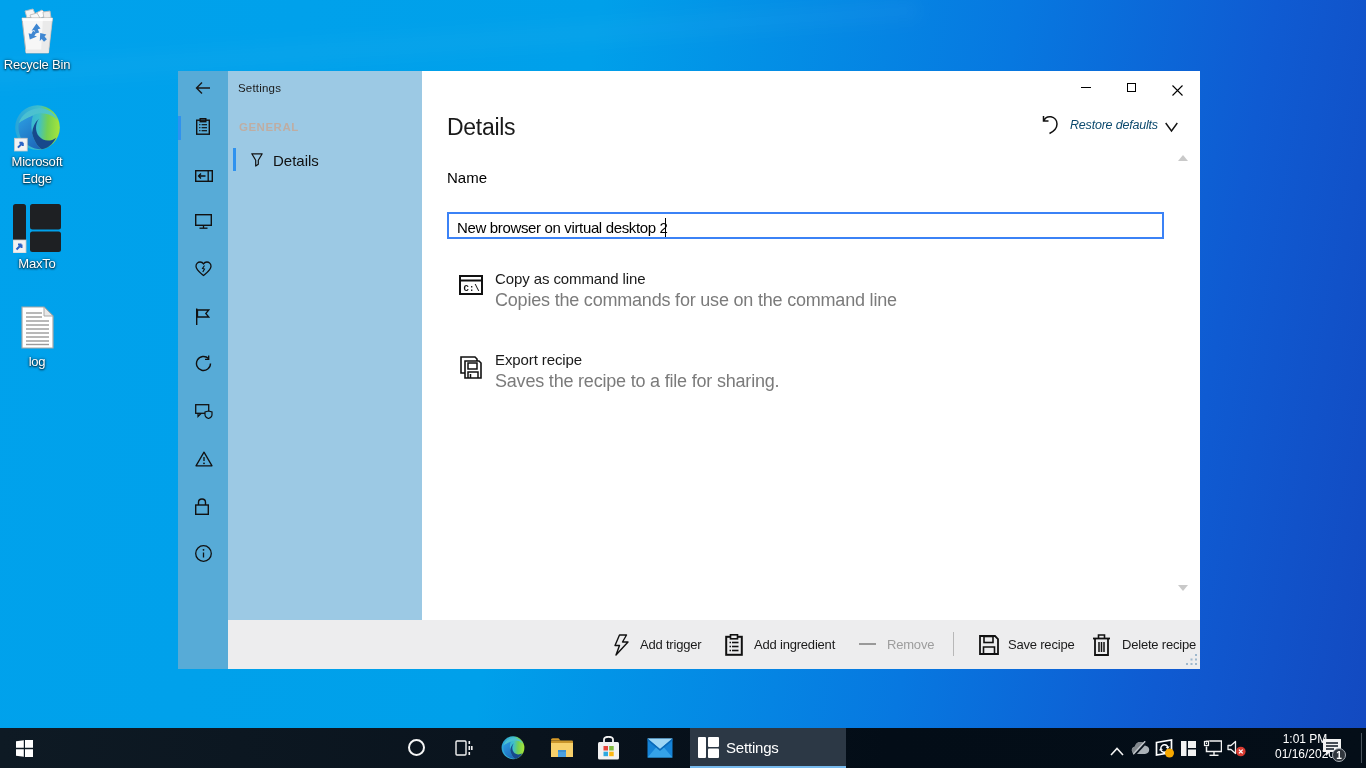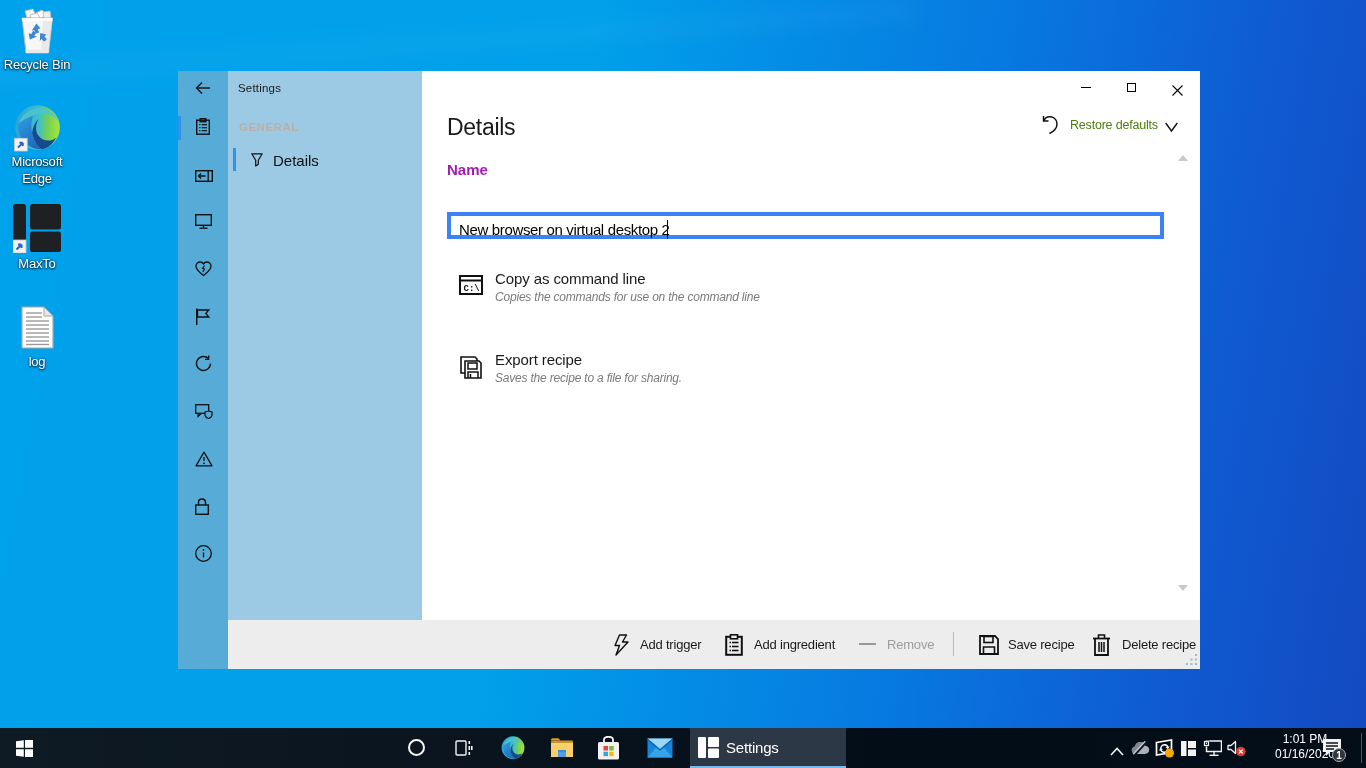--- a/index.html
+++ b/index.html
@@ -20,28 +20,28 @@
 #botbar { position:absolute; left:50px; top:549px; width:972px; height:49px; background:#ededee; }
 .railico { position:absolute; left:17px; }
 #accent1 { position:absolute; left:0; top:45px; width:3px; height:24px; background:#2f92ef; }
 .navtitle { position:absolute; left:10px; top:11px; font-size:11.5px; color:#1b1b1b; letter-spacing:0.2px; }
 .general { position:absolute; left:11px; top:50px; font-size:11.5px; font-weight:bold; color:#c5a998; letter-spacing:0.5px; opacity:0.85; }
 #navsel { position:absolute; left:5px; top:77px; width:3px; height:23px; background:#2f92ef; }
 .navitem { position:absolute; left:45px; top:81px; font-size:15px; color:#111; }
 
 #content { position:absolute; left:244px; top:0; width:778px; height:549px; background:#fff; }
 h1.details { position:absolute; left:25px; top:43px; font-size:23px; font-weight:normal; color:#1a1a1a; letter-spacing:-0.3px; }
-.name { position:absolute; left:25px; top:90px; font-size:15px; font-weight:bold; color:#a21caf; }
+.name { position:absolute; left:25px; top:98px; font-size:15px; font-weight:normal; color:#000000; }
 .namedesc { position:absolute; left:25px; top:108px; white-space:nowrap; font-size:15px; color:#1b1b1b; letter-spacing:-0.15px; }
-#inputbox { position:absolute; left:25px; top:141px; width:717px; height:27px; border:4px solid #3b82f6; background:#fff; }
+#inputbox { position:absolute; left:25px; top:141px; width:717px; height:27px; border:2px solid #3b82f6; background:#fff; }
 #inputbox span { position:absolute; left:8px; top:5px; font-size:15px; color:#000; letter-spacing:-0.35px; }
 #caret { position:absolute; top:4px; width:1px; height:19px; background:#000; }
 .itemtitle { position:absolute; white-space:nowrap; font-size:15px; color:#1a1a1a; letter-spacing:-0.1px; }
-.itemsub { position:absolute; white-space:nowrap; font-size:12px; color:#7b7b7b; letter-spacing:-0.2px;font-style:italic; }
-.restoretxt { position:absolute; left:648px; top:47px; white-space:nowrap; font-size:12.5px; color:#4d7c0f; letter-spacing:-0.2px; }
+.itemsub { position:absolute; white-space:nowrap; font-size:18px; color:#7b7b7b; letter-spacing:-0.2px; }
+.restoretxt { position:absolute; left:648px; top:47px; white-space:nowrap; font-size:12.5px; color:#0c4a6e; letter-spacing:-0.2px;font-style:italic; }
 
 .bartxt { position:absolute; top:17px; white-space:nowrap; font-size:13px; color:#1b1b1b; letter-spacing:-0.2px; }
 .bartxt.dis { color:#9d9d9d; }
 
 #taskbar { position:absolute; left:0; top:728px; width:1366px; height:40px; background:linear-gradient(to right, #0e1a24 0%, #0a141e 35%, #030d17 65%, #040e18 100%); }
 #search { position:absolute; left:48px; top:2px; width:345px; height:36px; background:#f3f2f1; border:1px solid #8a8886; border-bottom-color:#6e6c6a; }
 #search .stxt { position:absolute; left:41px; top:9px; font-size:15px; color:#3c3b39; letter-spacing:-0.2px; }
 #appbtn { position:absolute; left:690px; top:0; width:156px; height:40px; background:#2c3845; border-bottom:2px solid #76b9ed; }
 #appbtn .atxt { position:absolute; left:36px; top:11px; font-size:15px; color:#fff; letter-spacing:-0.2px; }
 .clock { position:absolute; color:#fff; font-size:12px; text-align:center; width:70px;margin-left:24px; }

